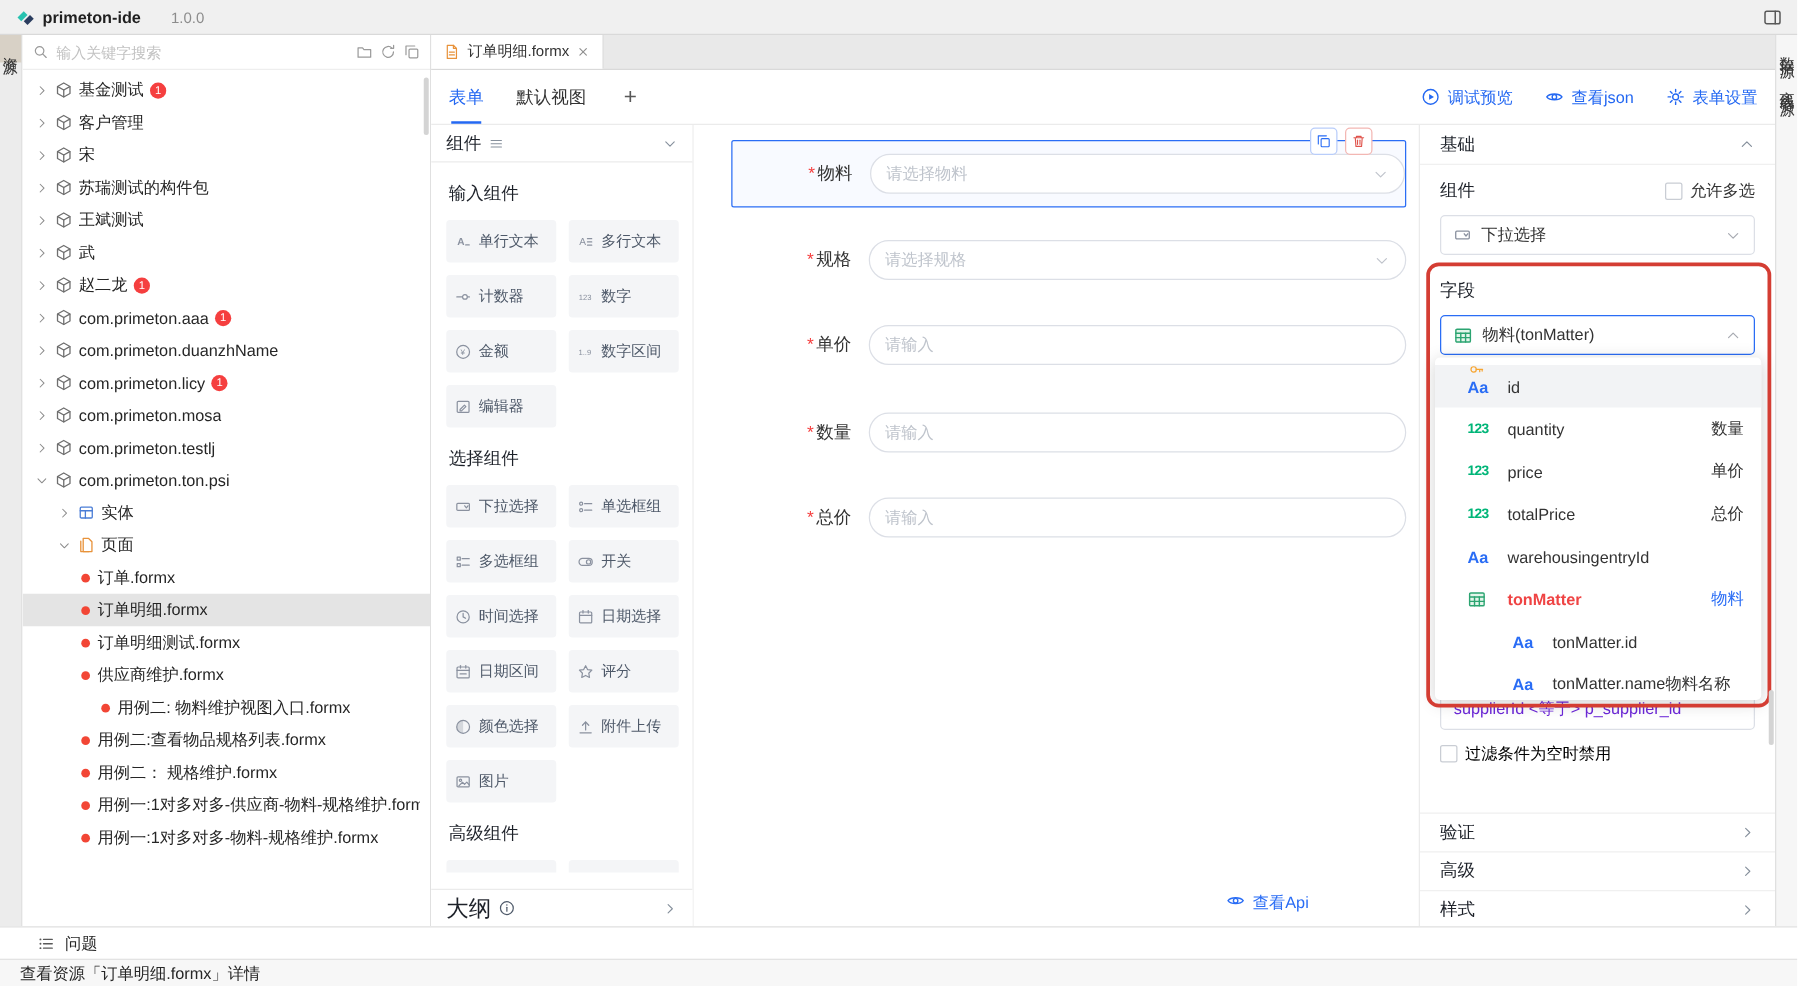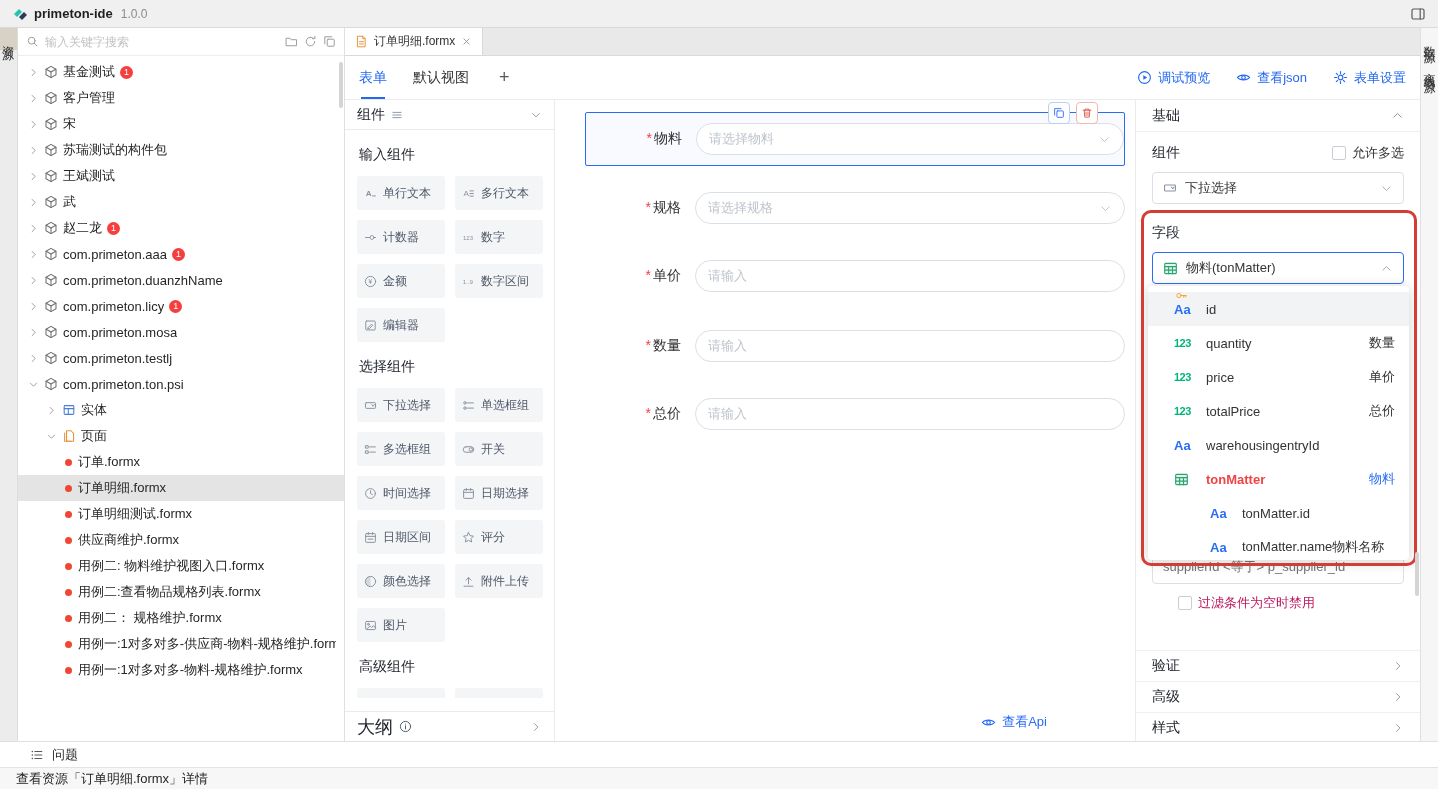--- a/index.html
+++ b/index.html
@@ -8,21 +8,21 @@
        font-family:"Liberation Sans","DejaVu Sans",sans-serif;font-size:13px;color:#262626;}
   [data-interactable="true"]{cursor:pointer;}
   input[data-interactable="true"]{cursor:text;}
   .i{display:inline-flex;width:14px;height:14px;flex:none;align-items:center;justify-content:center;}
   .i svg{width:100%;height:100%;fill:none;stroke:currentColor;stroke-width:1.2;stroke-linecap:round;stroke-linejoin:round;}
 
   
   #titlebar{position:absolute;left:0;top:0;width:100%;height:28px;background:#f0f0f0;
             border-bottom:1px solid #d9d9d9;display:flex;align-items:center;padding:0 12px;gap:6px;z-index:60;}
   #titlebar .t{font-weight:bold;font-size:13px;color:#1f1f1f;}
-  #titlebar .v{font-size:12px;color:#8c8c8c;margin-left:2px;text-align:center;}
+  #titlebar .v{font-size:12px;color:#8c8c8c;margin-left:18px;text-align:center;}
   #titlebar .panel-btn{margin-left:auto;color:#595959;width:16px;height:16px;}
 
   
   #left-rail{position:absolute;left:0;top:28px;width:18px;height:713px;background:#ececec;border-right:1px solid #ddd;}
   .vtab{writing-mode:vertical-rl;text-orientation:upright;font-size:12px;color:#333;letter-spacing:3px;line-height:18px;text-align:center;}
   #left-rail .vtab{display:block;width:100%;background:#d8d1c6;padding:8px 0;}
 
   
   #right-rail{position:absolute;right:0;top:28px;width:18px;height:713px;background:#f6f6f6;border-left:1px solid #e0e0e0;
               display:flex;flex-direction:column;align-items:center;gap:18px;padding-top:8px;}
@@ -86,21 +86,21 @@
   .f-label{width:110px;text-align:right;padding-right:14px;font-size:14px;color:#333;flex:none;white-space:nowrap;}
   .req{color:#f53f3f;margin-right:2px;}
   .f-control{width:462px;height:32px;border:1px solid #dcdfe6;border-radius:16px;display:flex;align-items:center;padding:0 12px;background:#fff;}
   .ph{color:#bfc4cc;font-size:13px;flex:1;overflow:hidden;white-space:nowrap;}
   .sel-chev{color:#c0c4cc;width:13px;height:13px;}
   .row-actions{position:absolute;top:-11px;right:26px;display:flex;gap:6px;}
   .act-btn{width:22px;height:22px;border-radius:4px;background:#fff;display:flex;align-items:center;justify-content:center;}
   .act-btn .i{width:12px;height:12px;}
   .act-copy{border:1px solid #b9cdfa;color:#2a6df5;}
   .act-del{border:1px solid #f3b7b3;color:#e0544c;}
-  #view-api{position:absolute;right:88px;top:613px;display:flex;gap:6px;align-items:center;color:#2a6df5;font-size:13px;}
+  #view-api{position:absolute;right:88px;top:613px;display:flex;gap:6px;color:#2a6df5;font-size:13px;}
   #view-api .i{width:15px;height:15px;}
 
   
   #props{width:285px;border-left:1px solid #ebebeb;position:relative;background:#fff;flex:none;overflow:hidden;}
   .prop-header{height:32px;display:flex;align-items:center;padding:0 16px;font-size:14px;color:#1d2129;border-bottom:1px solid #f0f0f0;}
   .prop-header .chev{margin-left:auto;color:#86909c;width:13px;height:13px;}
   .comp-row{margin:12px 16px 0;display:flex;align-items:center;font-size:14px;color:#1d2129;}
   .chk-wrap{margin-left:auto;display:flex;align-items:center;gap:6px;font-size:13px;color:#333;font-weight:normal;}
   .chk{width:14px;height:14px;border:1px solid #c9cdd4;border-radius:2px;background:#fff;flex:none;}
   .select-box{margin:10px 16px 0;height:32px;border:1px solid #dcdfe6;border-radius:4px;display:flex;align-items:center;gap:8px;
@@ -119,22 +119,22 @@
   .type-txt{font-weight:bold;}
   .type-txt.alpha{color:#2a6df5;font-size:13px;}
   .type-txt.num{color:#00b578;font-size:11px;letter-spacing:-0.5px;}
   .key-badge{position:absolute;top:-13px;left:1px;width:13px;height:13px;color:#f7a531;}
   .tbl-ico{width:15px;height:15px;color:#2ba471;}
   .dd-name{font-size:13px;color:#333;white-space:nowrap;}
   .dd-row.hl .dd-name{color:#ef4444;font-weight:bold;}
   .dd-extra{margin-left:auto;font-size:13px;color:#333;}
   .dd-row.hl .dd-extra{color:#2a6df5;}
   .filter-input{position:absolute;left:16px;right:16px;top:450px;height:34px;border:1px solid #dcdfe6;border-radius:4px;
-                padding:0 10px;font-size:13px;color:#737373;background:#fff;z-index:10;font-family:inherit;outline:none;}
-  .chk-row{position:absolute;left:16px;top:494px;display:flex;gap:6px;align-items:center;font-size:13px;color:#be185d;margin-left:26px;}
+                padding:0 10px;font-size:13px;color:#6d28d9;background:#fff;z-index:10;font-family:inherit;outline:none;}
+  .chk-row{position:absolute;left:16px;top:494px;display:flex;gap:6px;align-items:center;font-size:13px;color:#000000;}
   .prop-sections{position:absolute;left:0;right:0;top:550px;}
   .sec-row{height:31px;border-top:1px solid #f0f0f0;display:flex;align-items:center;padding:0 16px;font-size:14px;color:#1d2129;}
   .sec-row .chev{margin-left:auto;color:#86909c;width:12px;height:12px;}
   #annotation{position:absolute;left:5px;top:110px;width:276px;height:356px;border:3px solid #d43d33;border-radius:10px;
               z-index:40;pointer-events:none;}
   .props-thumb{position:absolute;right:1px;top:452px;width:4px;height:44px;background:#d4d4d4;border-radius:2px;z-index:45;}
 
   
   #problems-bar{position:absolute;left:0;top:741px;width:100%;height:26px;background:#fff;border-top:1px solid #e0e0e0;
                 display:flex;align-items:center;padding:0 30px;gap:8px;font-size:13px;color:#262626;}
@@ -433,21 +433,21 @@
           <span class="tree-label" data-interactable="false">订单明细.formx</span>
         </div>
         <div class="tree-row" data-interactable="true" style="padding-left: 46px;">
           <span class="mod-dot" data-interactable="false"></span>
           <span class="tree-label" data-interactable="false">订单明细测试.formx</span>
         </div>
         <div class="tree-row" data-interactable="true" style="padding-left: 46px;">
           <span class="mod-dot" data-interactable="false"></span>
           <span class="tree-label" data-interactable="false">供应商维护.formx</span>
         </div>
-        <div class="tree-row" data-interactable="true" style="padding-left: 46px;">
+        <div class="tree-row" data-interactable="true" style="padding-left: 62px;">
           <span class="mod-dot" data-interactable="false"></span>
           <span class="tree-label" data-interactable="false">用例二: 物料维护视图入口.formx</span>
         </div>
         <div class="tree-row" data-interactable="true" style="padding-left: 46px;">
           <span class="mod-dot" data-interactable="false"></span>
           <span class="tree-label" data-interactable="false">用例二:查看物品规格列表.formx</span>
         </div>
         <div class="tree-row" data-interactable="true" style="padding-left: 46px;">
           <span class="mod-dot" data-interactable="false"></span>
           <span class="tree-label" data-interactable="false">用例二： 规格维护.formx</span>

